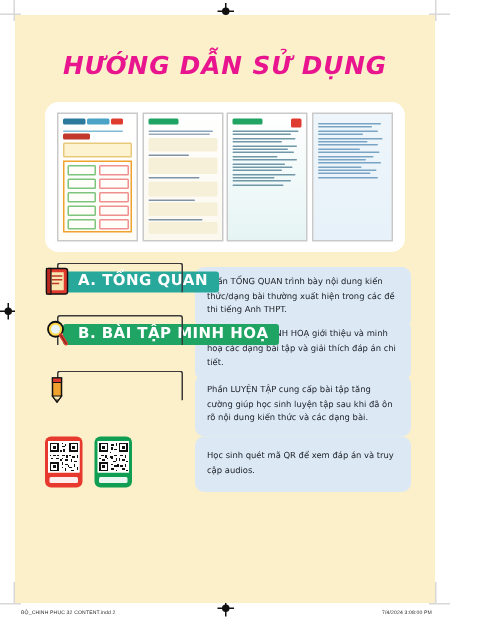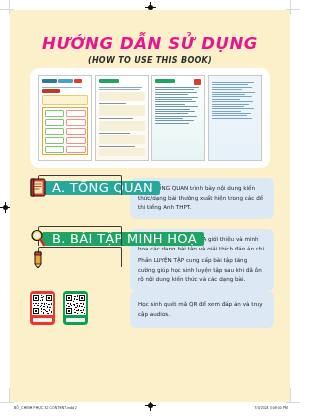--- a/index.html
+++ b/index.html
@@ -126,21 +126,21 @@
 
   
   .section-row {
     position: absolute;
     left: 20px;
     width: 244px;
     display: flex;
     align-items: flex-start;
   }
   #row-a { top: 168px; }
-  #row-b { top: 219px; }
+  #row-b { top: 203px; }
   #row-c { top: 240px; }
   #row-qr { top: 281px; }
 
   .badge-wrap {
     position: relative;
     width: 100px;
     display: flex;
     align-items: center;
   }
   .sec-icon {
@@ -151,22 +151,22 @@
     margin-right: -5px;
   }
   .badge {
     position: relative;
     height: 14px;
     padding: 0 7px 0 10px;
     border-radius: 2px;
     display: flex;
     align-items: center;
     color: #ffffff;
-    font-size: 13px;
-    font-weight: normal;
+    font-size: 10px;
+    font-weight: bold;
     letter-spacing: 0.3px;
     white-space: nowrap;
     font-family: "DejaVu Sans", sans-serif;
   }
   .badge.teal   { background: #28a79b; }
   .badge.green  { background: #1fa463; }
   .badge.teal2  { background: #17a8a0; }
 
   
   .ribbon {
@@ -246,21 +246,20 @@
   <div class="crop-line crop-h" style="right:0; bottom:13px; width:14px;"></div>
 
   <div class="reg-mark" style="left:148px; top:5px;"></div>
   <div class="reg-mark" style="left:3px; top:205px;"></div>
   <div class="reg-mark" style="left:148px; top:403px;"></div>
 
   <div id="sheet">
 
     <div id="title-block">
       <div id="main-title">HƯỚNG DẪN SỬ DỤNG</div>
-      <div id="sub-title">(HOW TO USE THIS BOOK)</div>
     </div>
 
     <div id="thumb-card">
 
       <div class="thumb" id="thumb-1">
         <div class="t-hdr">
           <div class="t-chip" style="background:#2b7a9e;"></div>
           <div class="t-chip" style="background:#4aa3c6;"></div>
           <div class="t-chip" style="background:#e03b2f;width:8px;"></div>
         </div>

